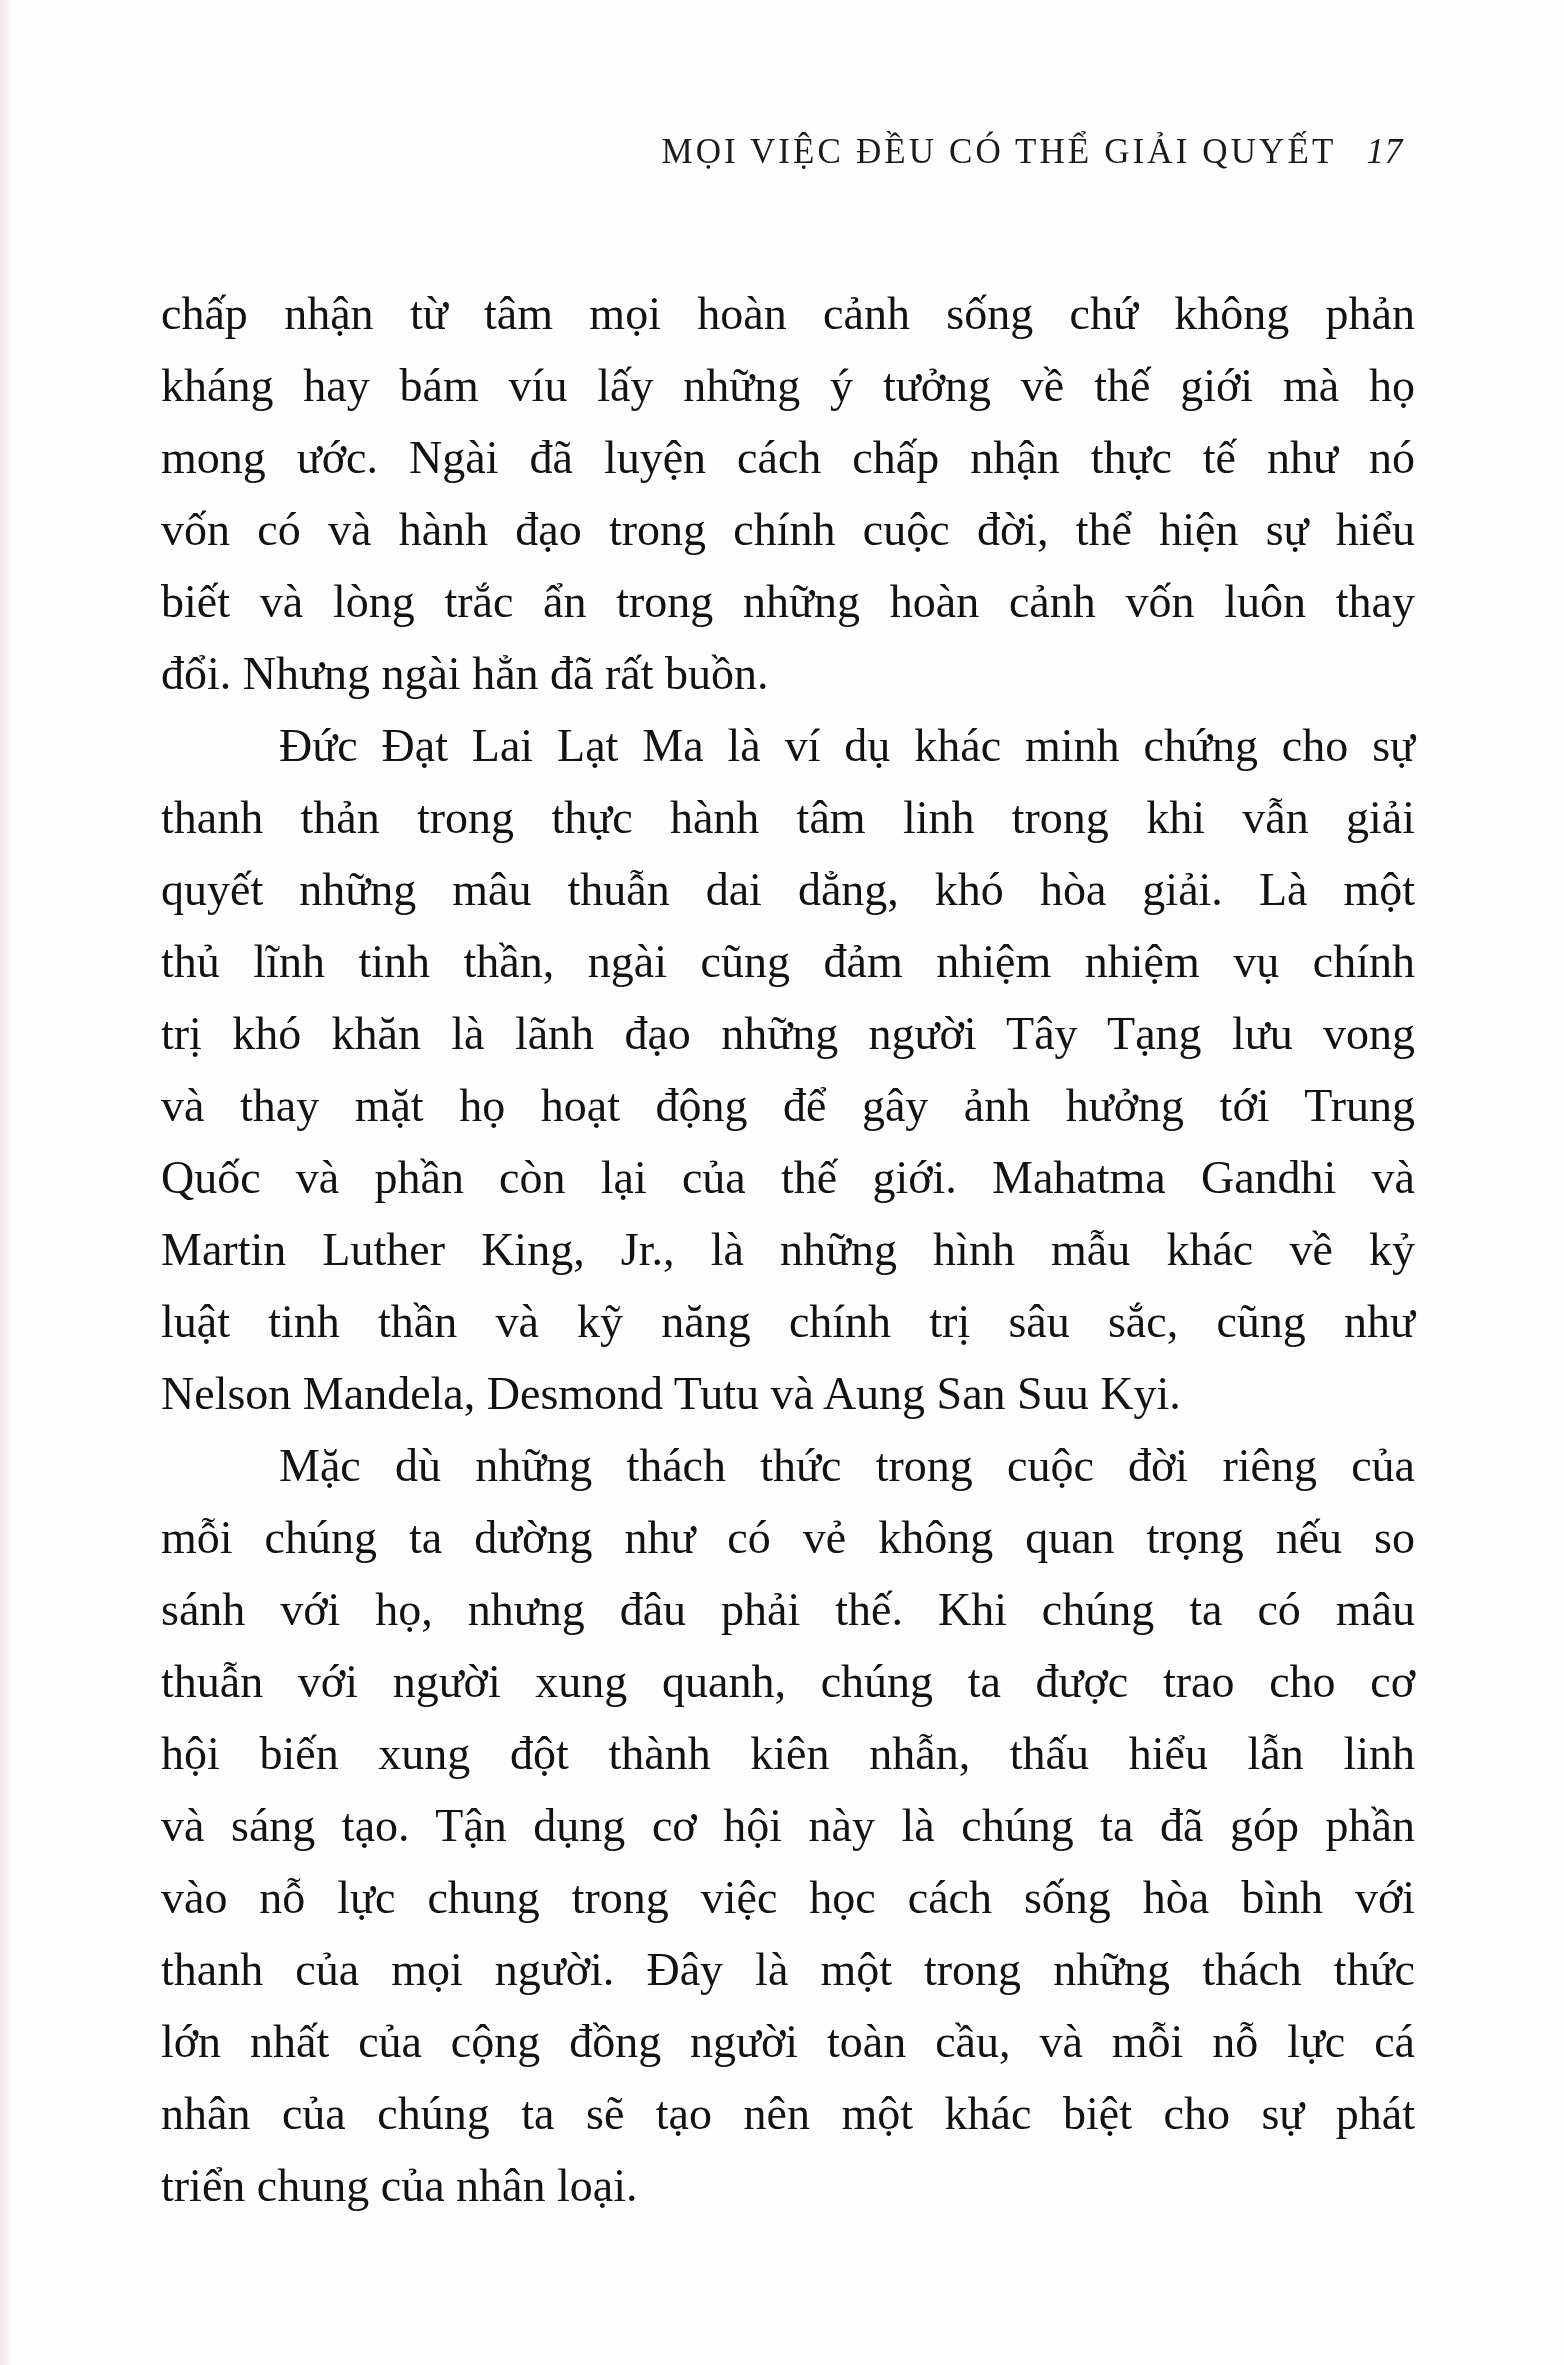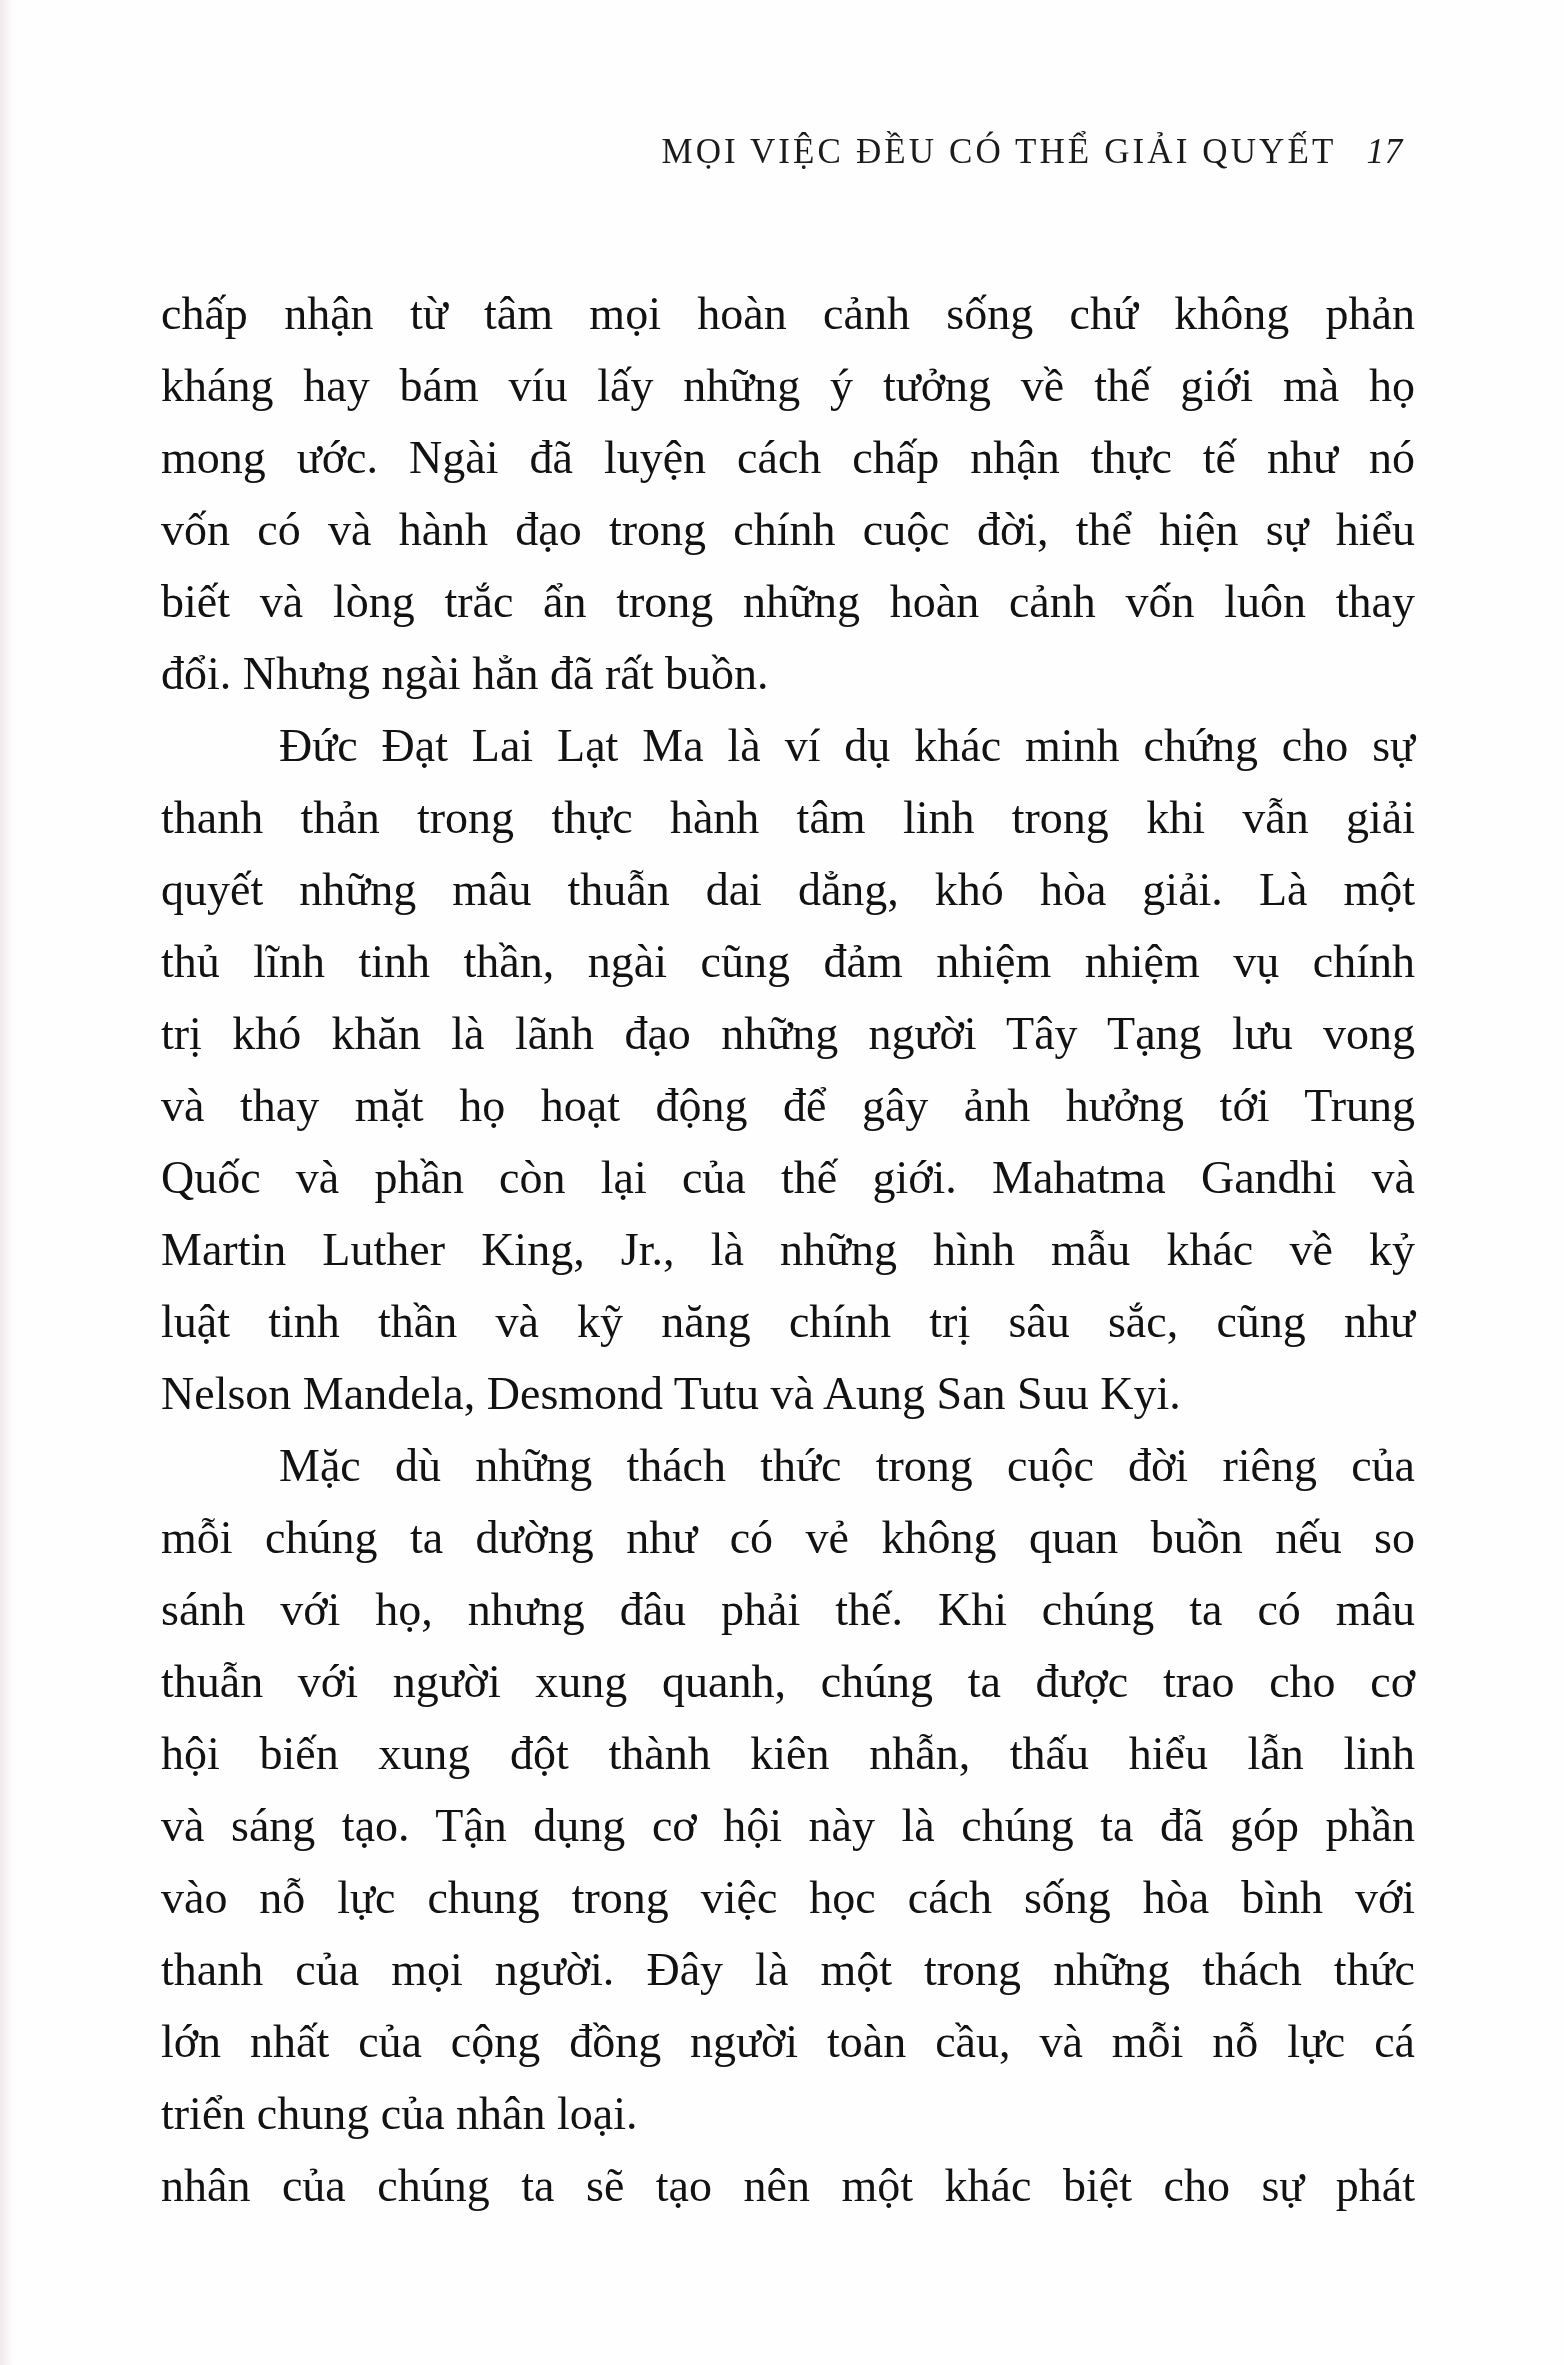--- a/index.html
+++ b/index.html
@@ -92,25 +92,25 @@
       <div class="line">thanh thản trong thực hành tâm linh trong khi vẫn giải</div>
       <div class="line">quyết những mâu thuẫn dai dẳng, khó hòa giải. Là một</div>
       <div class="line">thủ lĩnh tinh thần, ngài cũng đảm nhiệm nhiệm vụ chính</div>
       <div class="line">trị khó khăn là lãnh đạo những người Tây Tạng lưu vong</div>
       <div class="line">và thay mặt họ hoạt động để gây ảnh hưởng tới Trung</div>
       <div class="line">Quốc và phần còn lại của thế giới. Mahatma Gandhi và</div>
       <div class="line">Martin Luther King, Jr., là những hình mẫu khác về kỷ</div>
       <div class="line">luật tinh thần và kỹ năng chính trị sâu sắc, cũng như</div>
       <div class="line para-end">Nelson Mandela, Desmond Tutu và Aung San Suu Kyi.</div>
       <div class="line indent">Mặc dù những thách thức trong cuộc đời riêng của</div>
-      <div class="line">mỗi chúng ta dường như có vẻ không quan buồn nếu so</div>
+      <div class="line">mỗi chúng ta dường như có vẻ không quan trọng nếu so</div>
       <div class="line">sánh với họ, nhưng đâu phải thế. Khi chúng ta có mâu</div>
       <div class="line">thuẫn với người xung quanh, chúng ta được trao cho cơ</div>
       <div class="line">hội biến xung đột thành kiên nhẫn, thấu hiểu lẫn linh</div>
       <div class="line">và sáng tạo. Tận dụng cơ hội này là chúng ta đã góp phần</div>
       <div class="line">vào nỗ lực chung trong việc học cách sống hòa bình với</div>
       <div class="line">thanh của mọi người. Đây là một trong những thách thức</div>
       <div class="line">lớn nhất của cộng đồng người toàn cầu, và mỗi nỗ lực cá</div>
+      <div class="line">nhân của chúng ta sẽ tạo nên một khác biệt cho sự phát</div>
       <div class="line para-end">triển chung của nhân loại.</div>
-      <div class="line">nhân của chúng ta sẽ tạo nên một khác biệt cho sự phát</div>
     </div>
 </div>
 
 
 </body></html>

